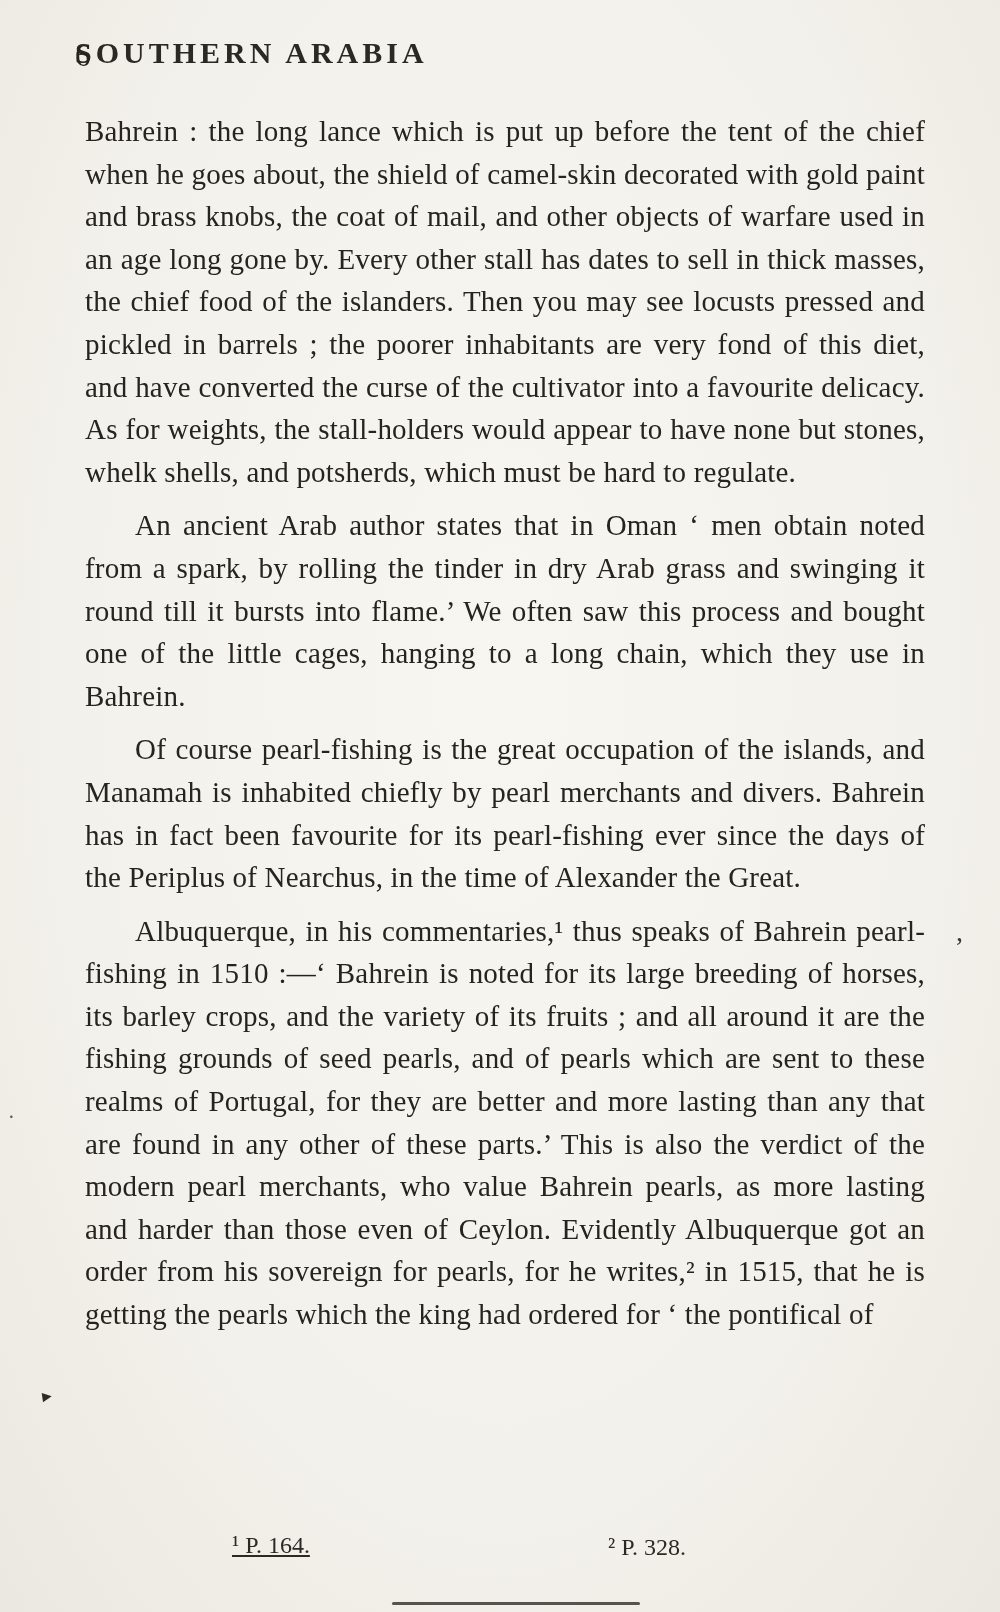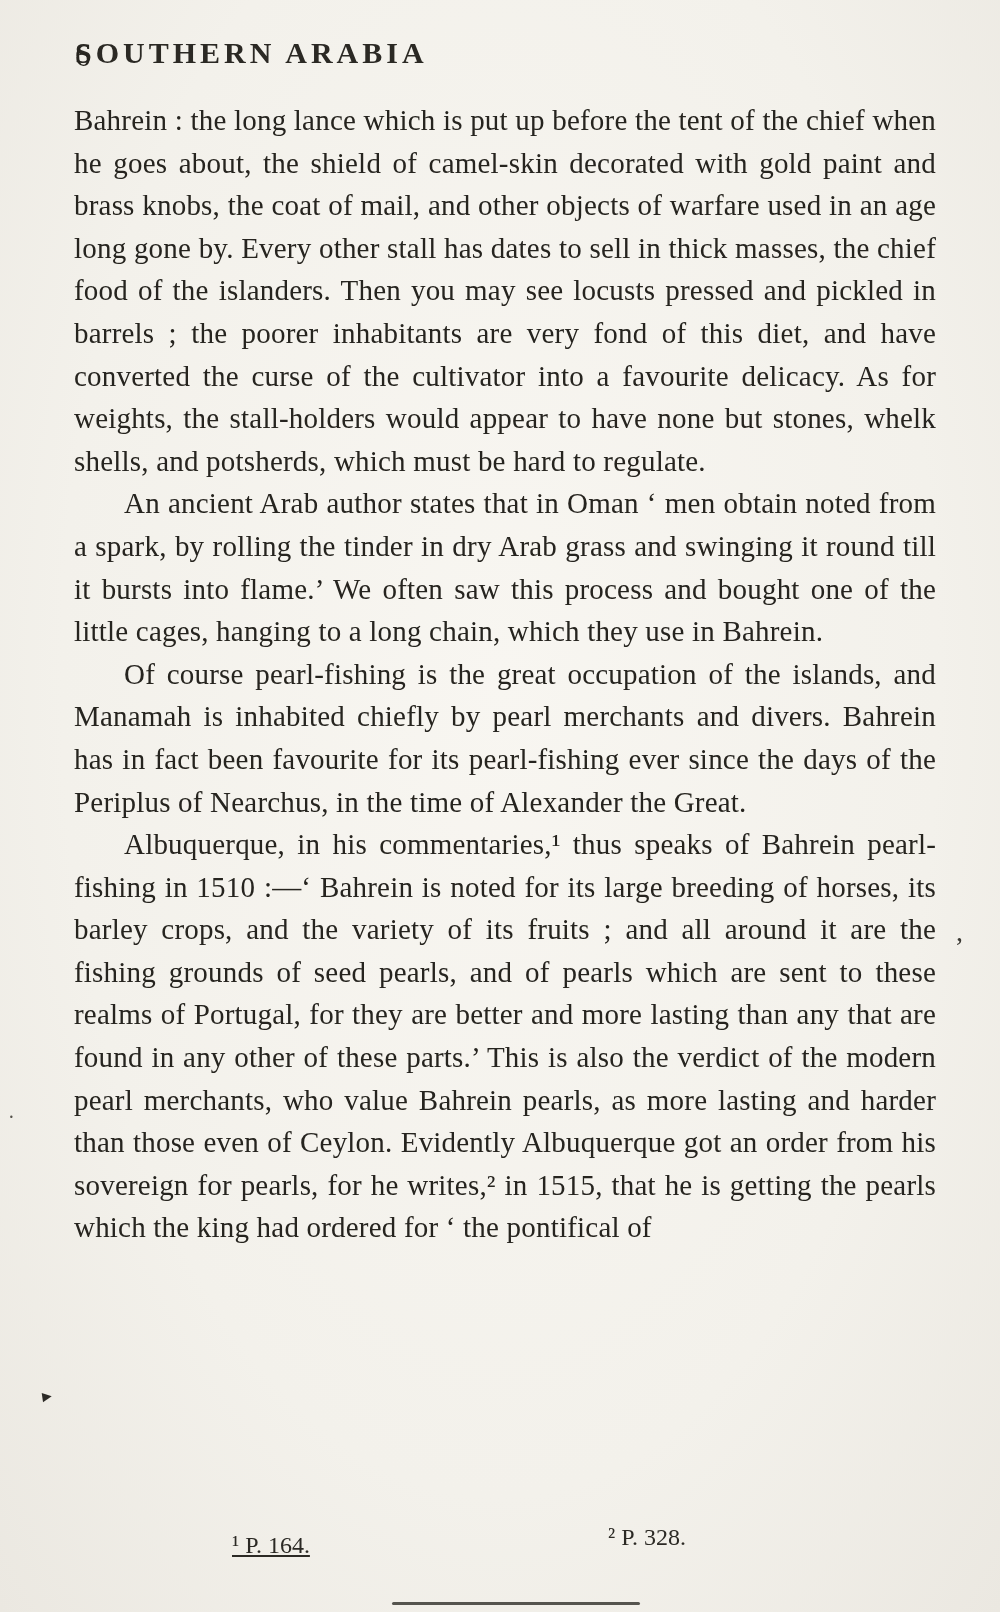--- a/index.html
+++ b/index.html
@@ -41,34 +41,34 @@
   .body-text {
     position: absolute;
     top: 99px;
     left: 74px;
     width: 862px;
     font-size: 29px;
     line-height: 42.6px;
     text-align: justify;
     letter-spacing: 0.2px;
   }
-  .body-text p { margin: 0; }
+  .body-text p { margin: 11px; }
   .body-text p.indent { text-indent: 50px; }
 
   .footnotes {
     position: absolute;
     top: 1524px;
     left: 0;
     width: 100%;
     height: 36px;
     font-size: 24px;
     color: #2b2924;
   }
   .fn-left  { position: absolute; left: 232px; top: 8px; text-decoration: underline; }
-  .fn-right { position: absolute; left: 608px; top: 0; }
+  .fn-right { position: absolute; left: 608px; top: 10px; }
 
   .mark-left-arrow {
     position: absolute;
     left: 42px;
     top: 1384px;
     font-size: 19px;
     color: #2c2a26;
     transform: rotate(-8deg);
   }
   .mark-left-dot {

